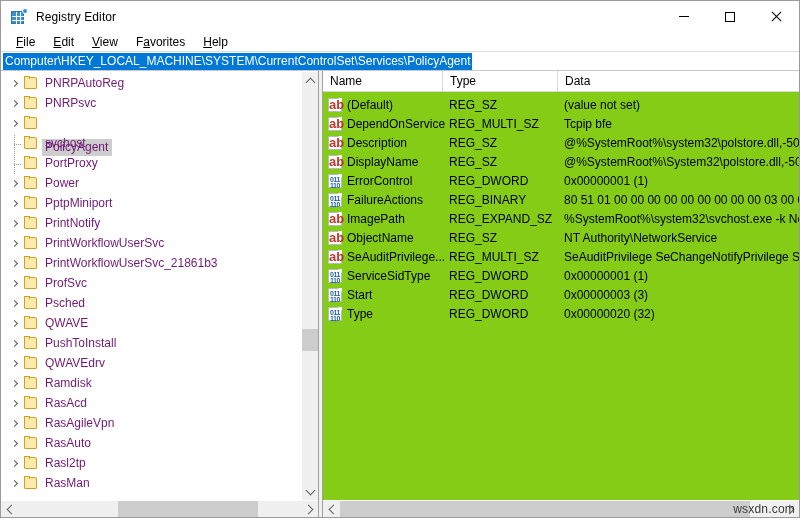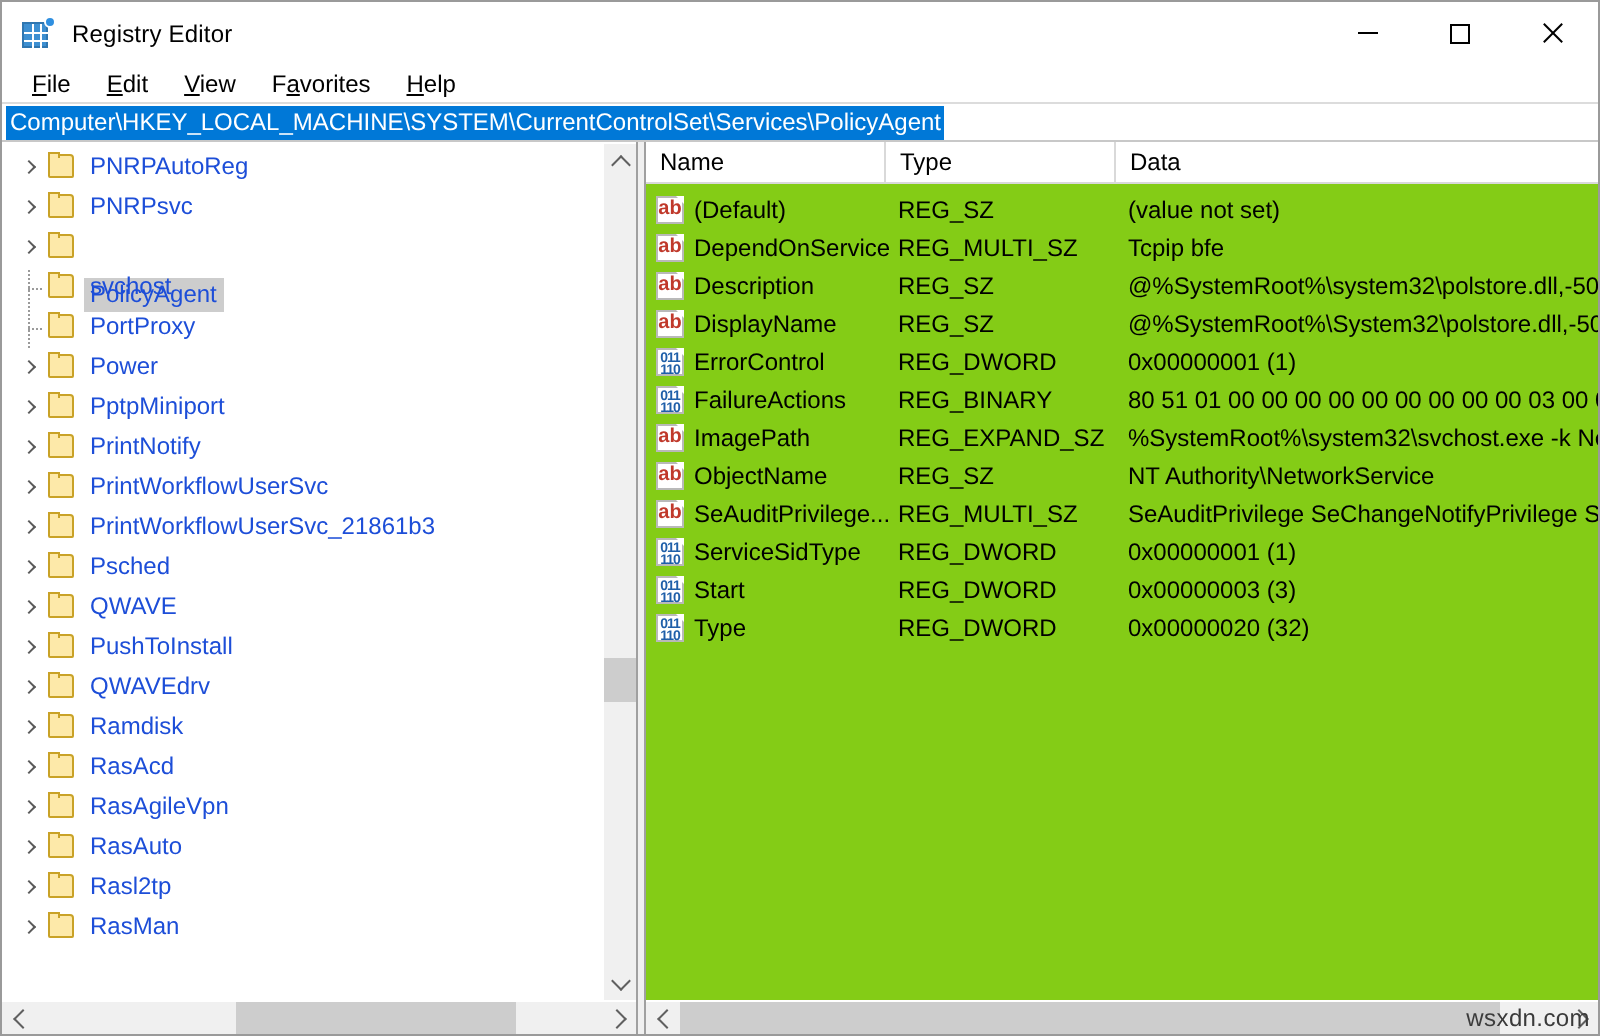--- a/index.html
+++ b/index.html
@@ -127,21 +127,21 @@
   }
   #tree-list {
     flex: 1 1 auto;
     overflow: hidden;
     position: relative;
     padding-top: 1px;
   }
   .tnode {
     height: 20px;
     display: flex; align-items: center;
-    font-size: 12px; color: #1d4ed8;
+    font-size: 12px; color: #701a75;
     white-space: nowrap;
     padding-left: 6px;
     position: relative;
   }
   .tnode .expander {
     width: 16px; height: 16px;
     flex: 0 0 16px;
     display: flex; align-items: center; justify-content: center;
     position: relative;
   }
@@ -311,21 +311,21 @@
     border-top: 4px solid #ffffff;
   }
   .vicon .gl {
     position: absolute; left: 0; top: 1px;
     width: 12px;
     text-align: center;
     font-family: "Liberation Sans", sans-serif;
     font-size: 7px; font-weight: bold;
     line-height: 7px;
   }
-  .vicon.str .gl { color: #c0392b; top: 2px; font-size: 10px; }
+  .vicon.str .gl { color: #c0392b; top: 2px; font-size: 13px; }
   .vicon.bin .gl.t { color: #1f5fa9; top: 1px; letter-spacing: -0.5px; }
   .vicon.bin .gl.b { color: #1f5fa9; top: 7px; letter-spacing: -0.5px; }
 
   
   #watermark {
     position: absolute;
     right: 4px; bottom: 1px;
     font-size: 12px;
     color: #3b3b3b;
     letter-spacing: 0.2px;
@@ -481,20 +481,30 @@
               <span class="label">PrintWorkflowUserSvc_21861b3</span>
             </div>
             <div class="tnode">
               <div class="expander">
                 <div class="chev"></div>
               </div>
               <div class="folder">
                 <div class="back"></div>
                 <div class="tab"></div>
               </div>
+              <span class="label">ProfSvc</span>
+            </div>
+            <div class="tnode">
+              <div class="expander">
+                <div class="chev"></div>
+              </div>
+              <div class="folder">
+                <div class="back"></div>
+                <div class="tab"></div>
+              </div>
               <span class="label">Psched</span>
             </div>
             <div class="tnode">
               <div class="expander">
                 <div class="chev"></div>
               </div>
               <div class="folder">
                 <div class="back"></div>
                 <div class="tab"></div>
               </div>

